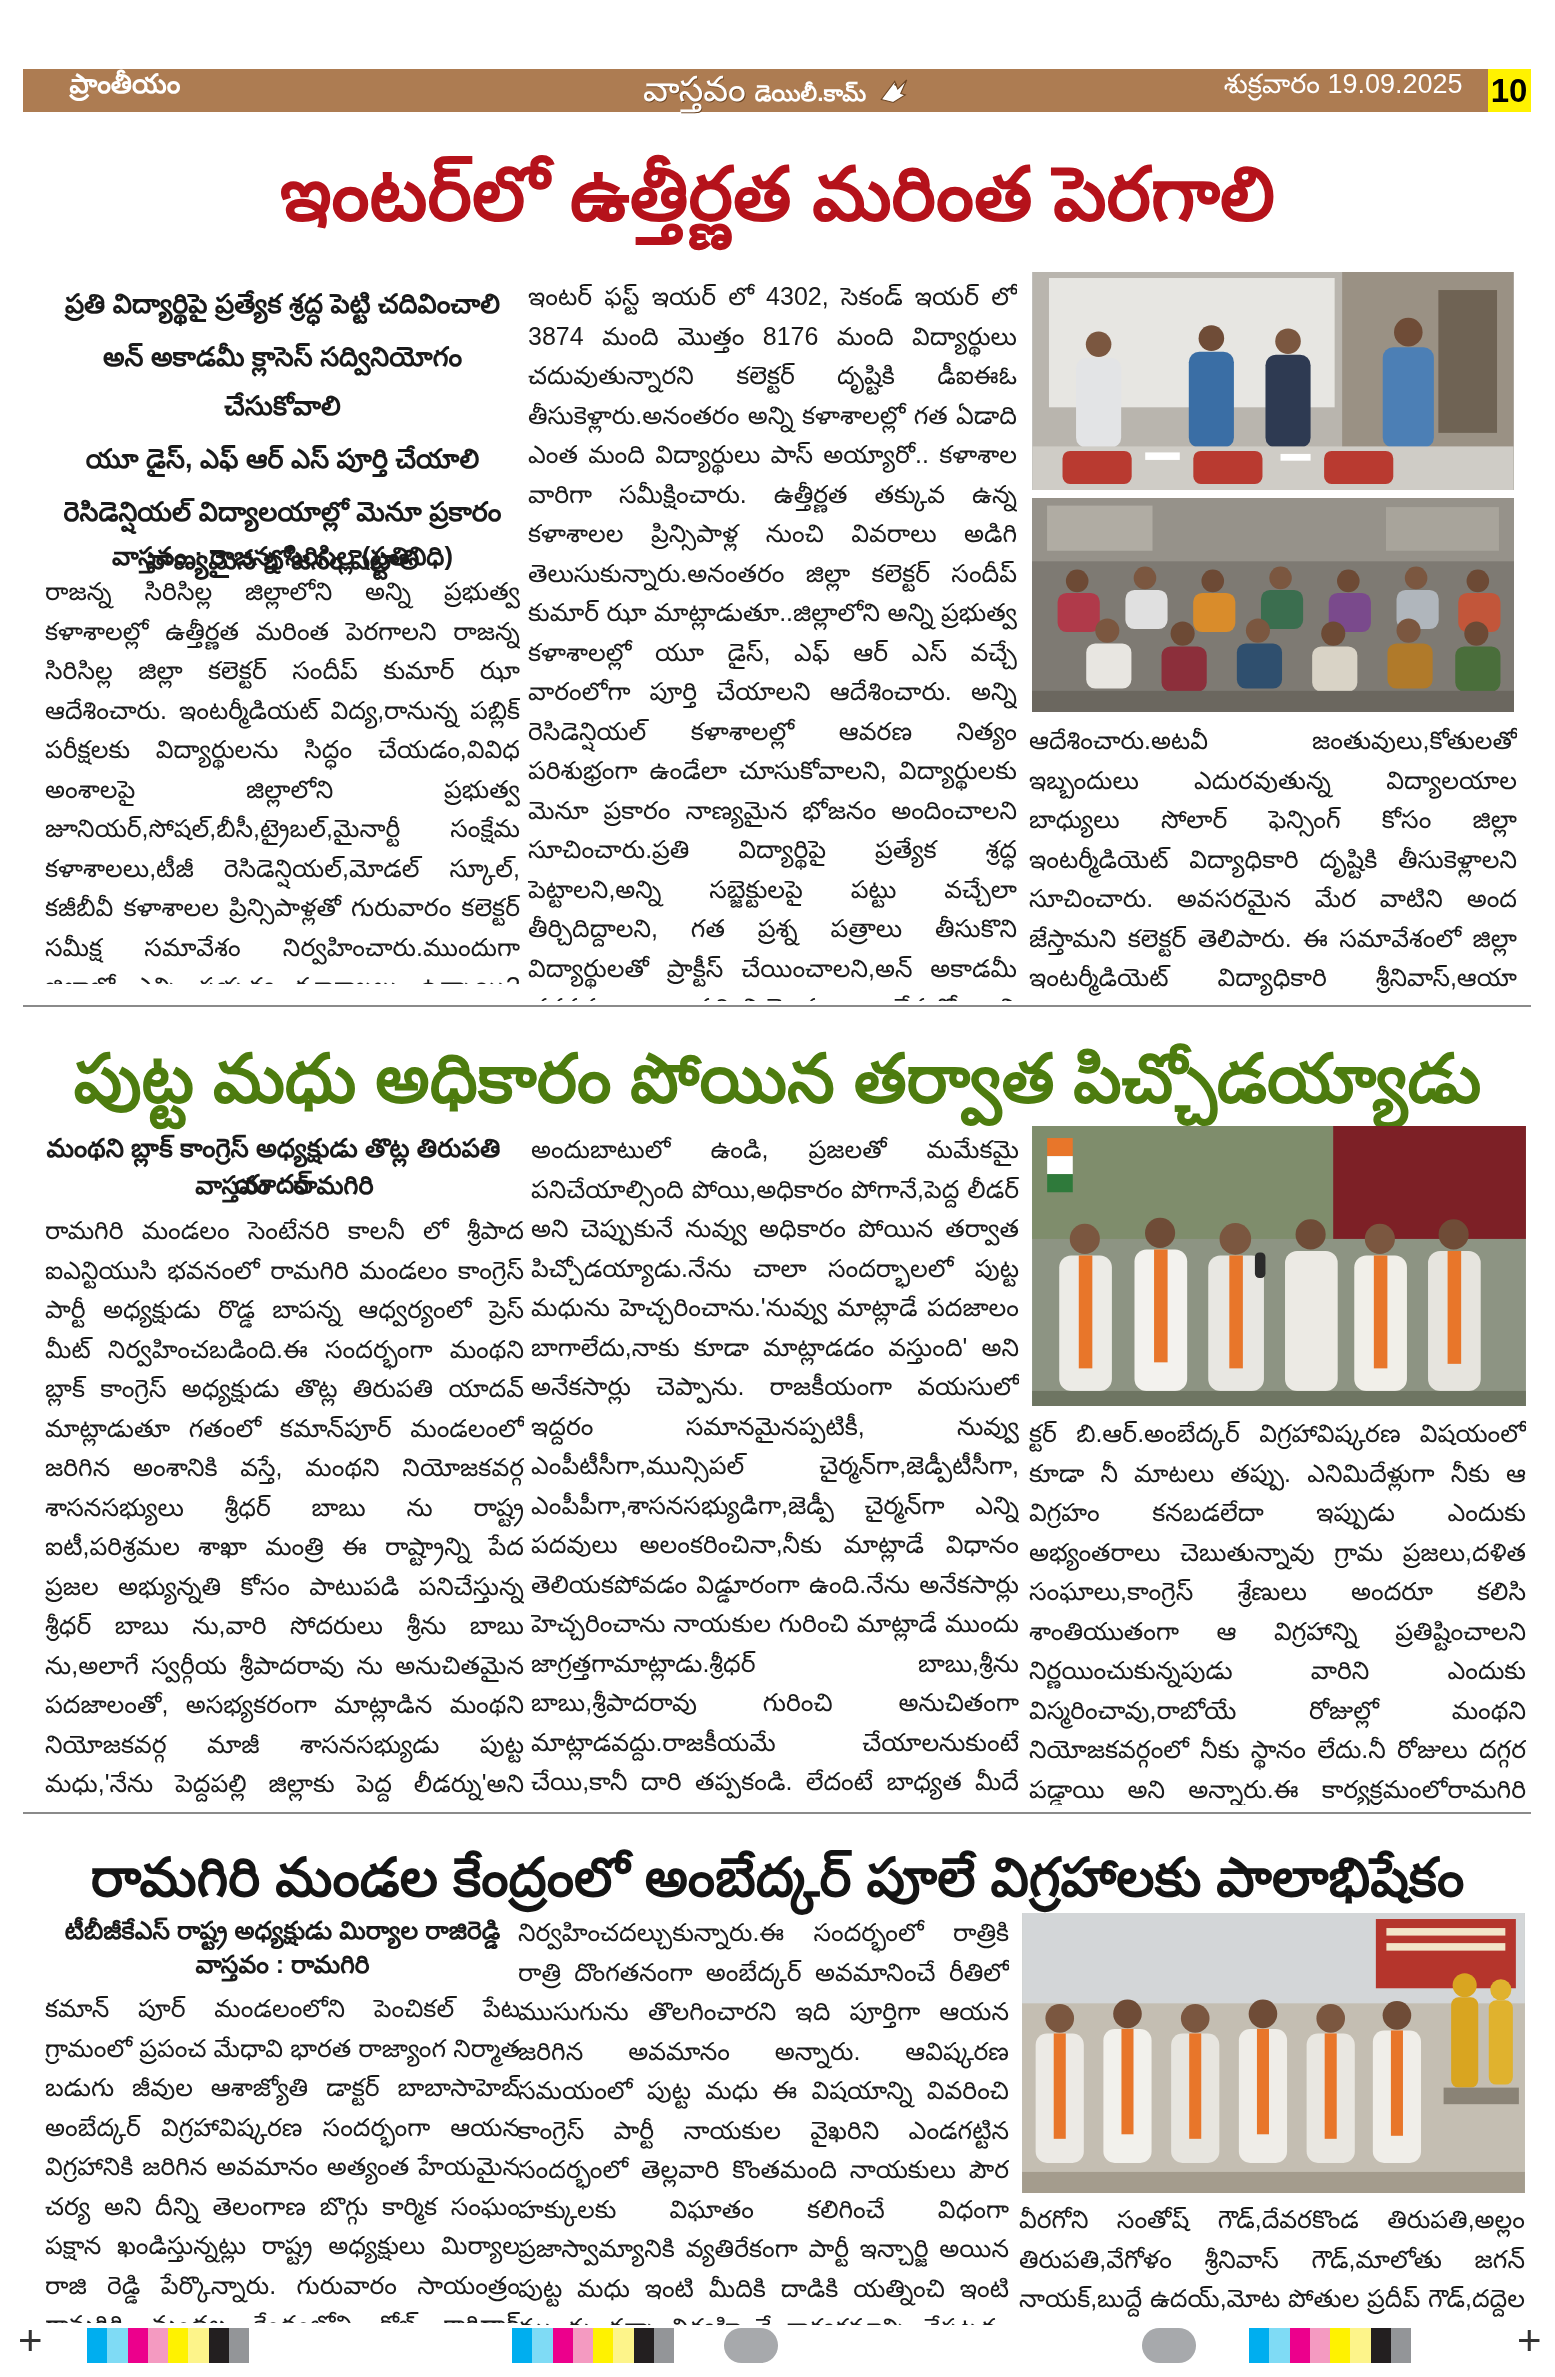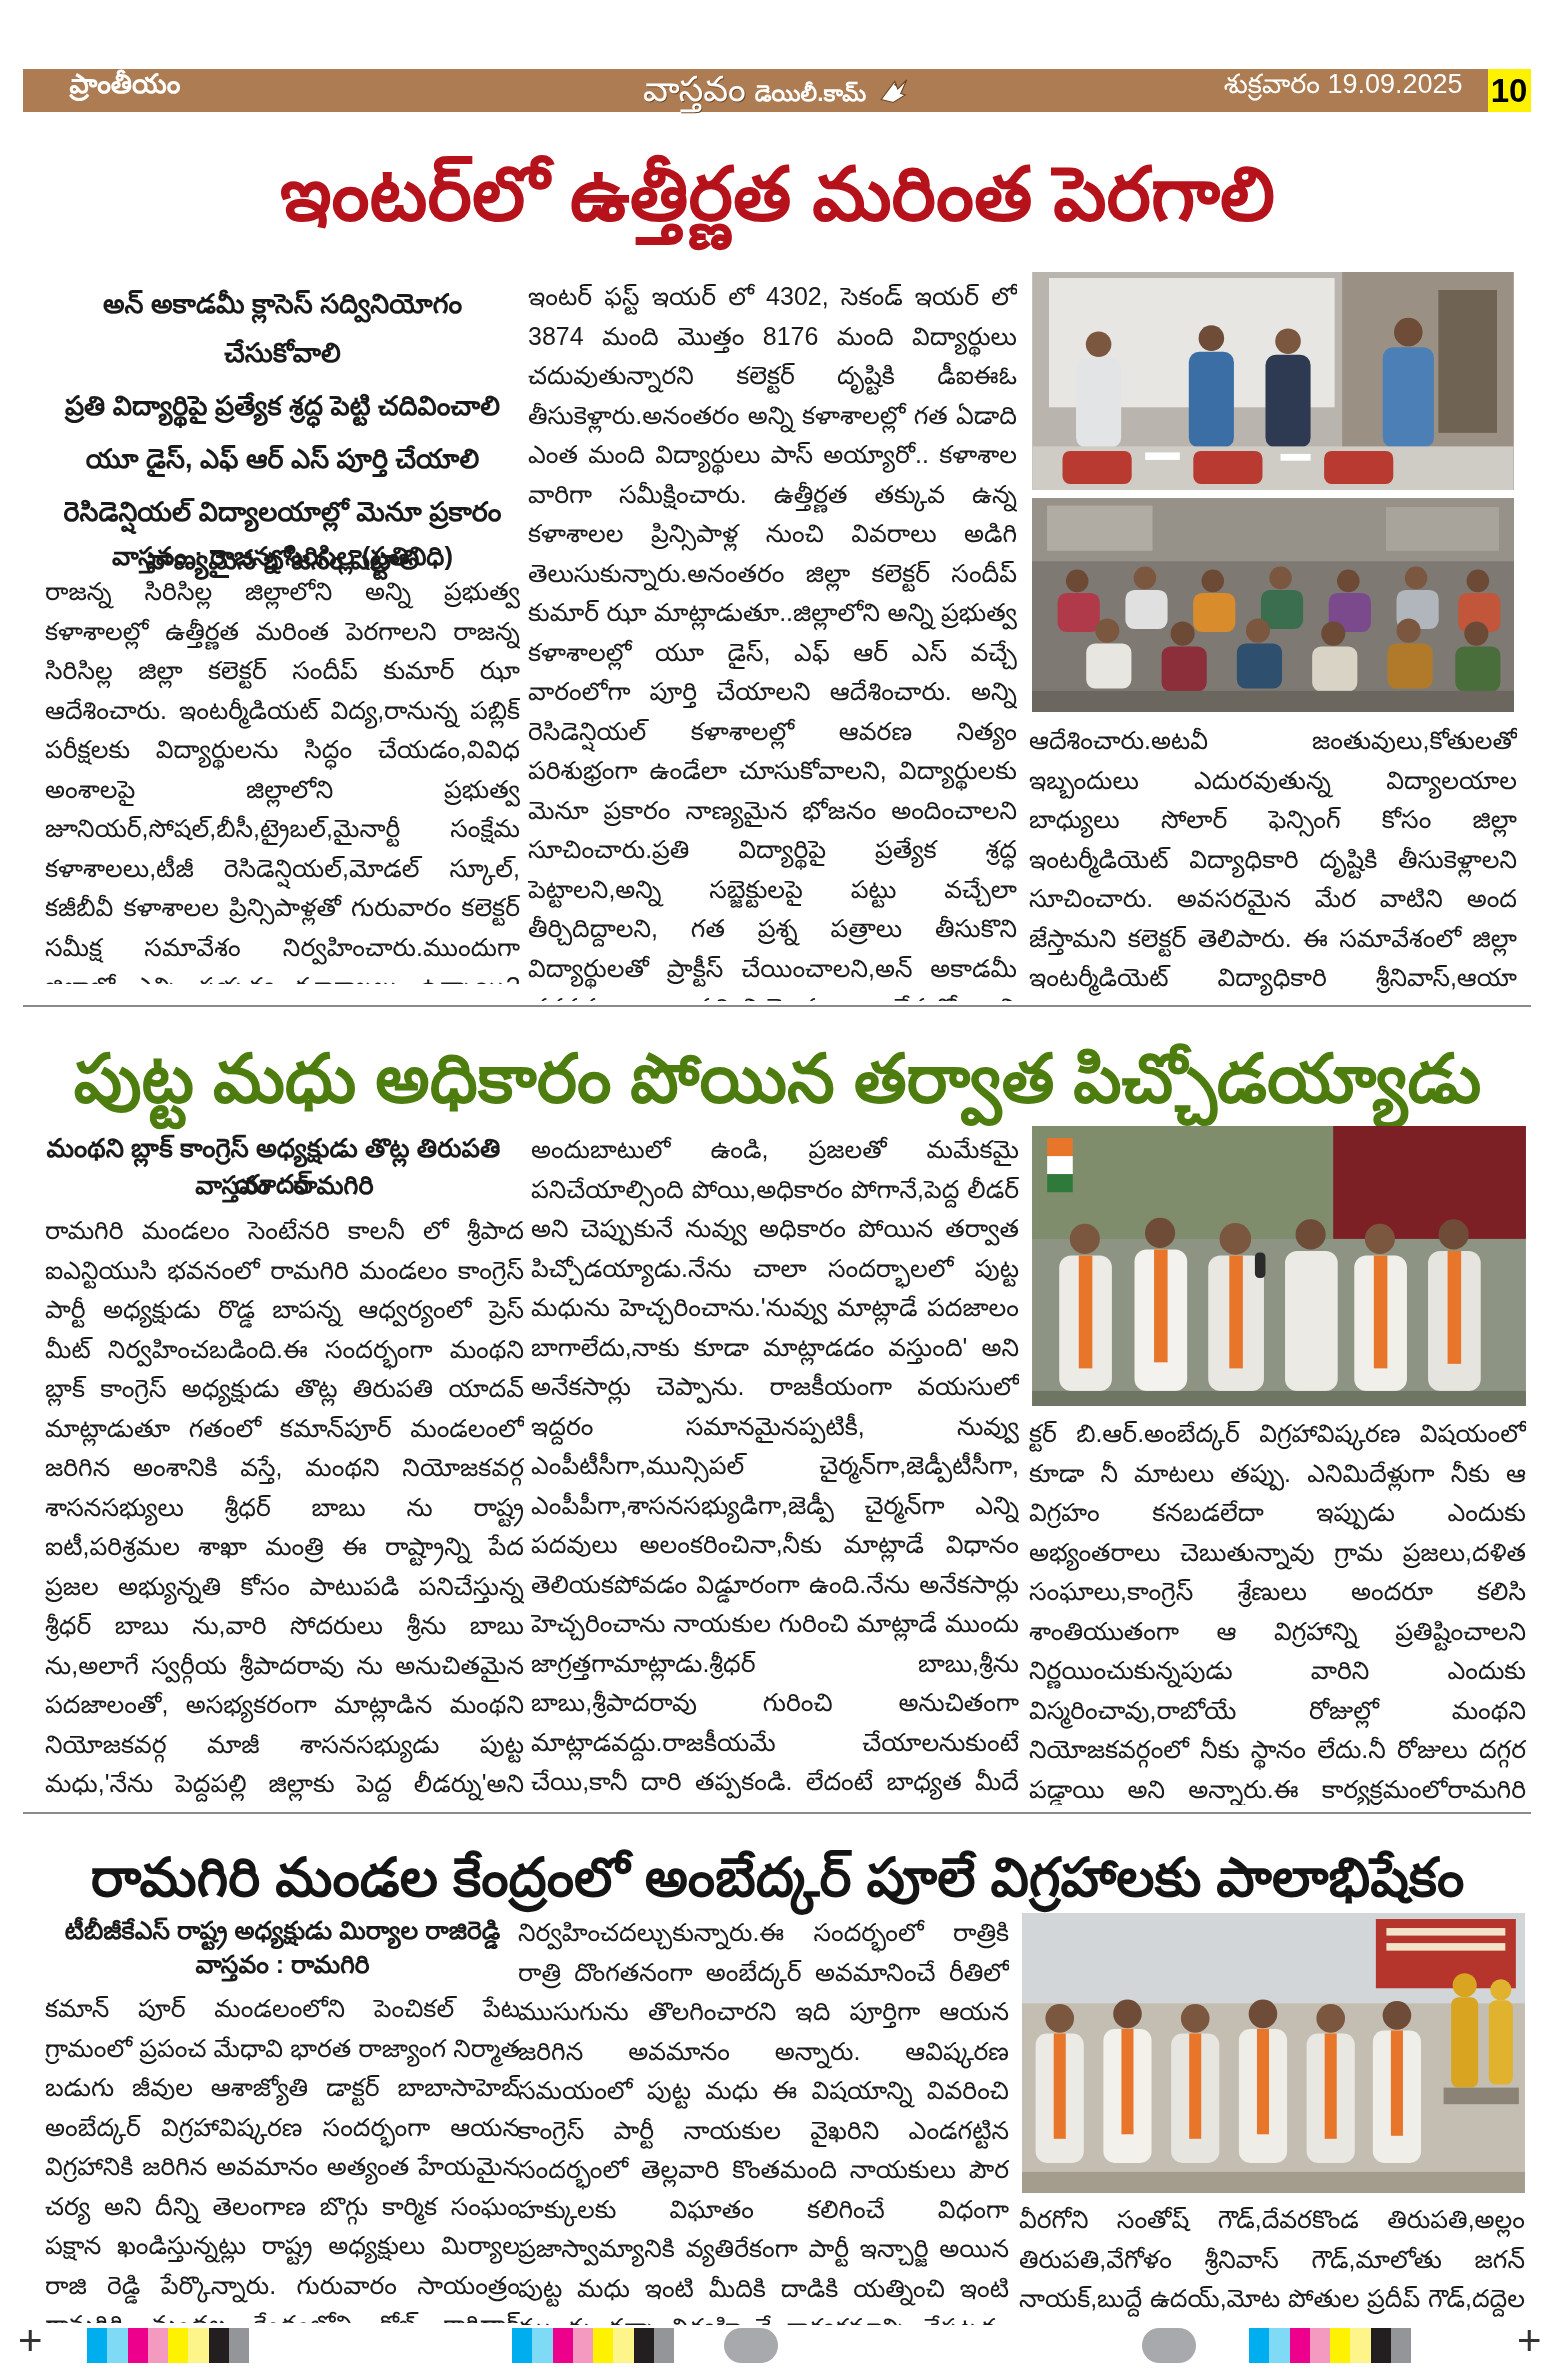--- a/index.html
+++ b/index.html
@@ -48,22 +48,22 @@
       <circle cx="27" cy="10" r="1.6" fill="#6b4423"></circle>
     </svg>
   </div>
   <span class="daydate">శుక్రవారం 19.09.2025</span>
   <div class="pagenum">10</div>
 </div>
 
 <div class="abs headline h1" style="color: rgb(181, 18, 27);">ఇంటర్‌లో ఉత్తీర్ణత మరింత పెరగాలి</div>
 
 <div class="abs intro" style="left:45px;top:280px;width:475px;">
+  <p>ప్రతి విద్యార్థిపై ప్రత్యేక శ్రద్ధ పెట్టి చదివించాలి</p>
   <p>అన్ అకాడమీ క్లాసెస్ సద్వినియోగం చేసుకోవాలి</p>
-  <p>ప్రతి విద్యార్థిపై ప్రత్యేక శ్రద్ధ పెట్టి చదివించాలి</p>
   <p>యూ డైస్, ఎఫ్ ఆర్ ఎస్ పూర్తి చేయాలి</p>
   <p>రెసిడెన్షియల్ విద్యాలయాల్లో మెనూ ప్రకారం నాణ్యమైన భోజనం పెట్టాలి</p>
 </div>
 
 <div class="abs dateline" style="left:45px;top:531px;width:475px;margin-top:11px;">వాస్తవం : రాజన్న సిరిసిల్ల (ప్రతినిధి)</div>
 
 <div class="abs body-text" style="left:45px;top:572px;width:475px;height:412px;">రాజన్న సిరిసిల్ల జిల్లాలోని అన్ని ప్రభుత్వ కళాశాలల్లో ఉత్తీర్ణత మరింత పెరగాలని రాజన్న సిరిసిల్ల జిల్లా కలెక్టర్ సందీప్ కుమార్ ఝా ఆదేశించారు. ఇంటర్మీడియట్ విద్య,రానున్న పబ్లిక్ పరీక్షలకు విద్యార్థులను సిద్ధం చేయడం,వివిధ అంశాలపై జిల్లాలోని ప్రభుత్వ జూనియర్,సోషల్,బీసీ,ట్రైబల్,మైనార్టీ సంక్షేమ కళాశాలలు,టీజీ రెసిడెన్షియల్,మోడల్ స్కూల్, కజీబీవీ కళాశాలల ప్రిన్సిపాళ్లతో గురువారం కలెక్టర్ సమీక్ష సమావేశం నిర్వహించారు.ముందుగా జిల్లాలో ఎన్ని ప్రభుత్వ కళాశాలలు ఉన్నాయి? ఎందరు విద్యార్థులు చదువుతున్నారో జిల్లా ఇంటర్మీడియెట్ విద్యాధికారిని ఆరా తీయగా,మొత్తం 42 ప్రభుత్వ, 6 ప్రైవేట్ జూనియర్ కళాశాలలు ఉన్నాయని,</div>
 <div class="abs body-text" style="left:528px;top:277px;width:489px;height:724px;">ఇంటర్ ఫస్ట్ ఇయర్ లో 4302, సెకండ్ ఇయర్ లో 3874 మంది మొత్తం 8176 మంది విద్యార్థులు చదువుతున్నారని కలెక్టర్ దృష్టికి డీఐఈఓ తీసుకెళ్లారు.అనంతరం అన్ని కళాశాలల్లో గత ఏడాది ఎంత మంది విద్యార్థులు పాస్ అయ్యారో.. కళాశాల వారిగా సమీక్షించారు. ఉత్తీర్ణత తక్కువ ఉన్న కళాశాలల ప్రిన్సిపాళ్ల నుంచి వివరాలు అడిగి తెలుసుకున్నారు.అనంతరం జిల్లా కలెక్టర్ సందీప్ కుమార్ ఝా మాట్లాడుతూ..జిల్లాలోని అన్ని ప్రభుత్వ కళాశాలల్లో యూ డైస్, ఎఫ్ ఆర్ ఎస్ వచ్చే వారంలోగా పూర్తి చేయాలని ఆదేశించారు. అన్ని రెసిడెన్షియల్ కళాశాలల్లో ఆవరణ నిత్యం పరిశుభ్రంగా ఉండేలా చూసుకోవాలని, విద్యార్థులకు మెనూ ప్రకారం నాణ్యమైన భోజనం అందించాలని సూచించారు.ప్రతి విద్యార్థిపై ప్రత్యేక శ్రద్ధ పెట్టాలని,అన్ని సబ్జెక్టులపై పట్టు వచ్చేలా తీర్చిదిద్దాలని, గత ప్రశ్న పత్రాలు తీసుకొని విద్యార్థులతో ప్రాక్టీస్ చేయించాలని,అన్ అకాడమీ తరగతులు సద్వినియోగం చేసుకోవాలని ఆదేశించారు. రానున్న పబ్లిక్ పరీక్షల్లో ఉత్తీర్ణత శాతం పెంచేలా ప్రణాళిక ప్రకారం ముందుకు వెళ్లాలని సూచించారు. జిల్లా ఇంటర్ విద్యాధికారి ప్రతి కళాశాలను తనిఖీ చేయాలని</div>
 
 <div class="abs photo" style="left:1032px;top:272px;width:482px;height:218px;">

